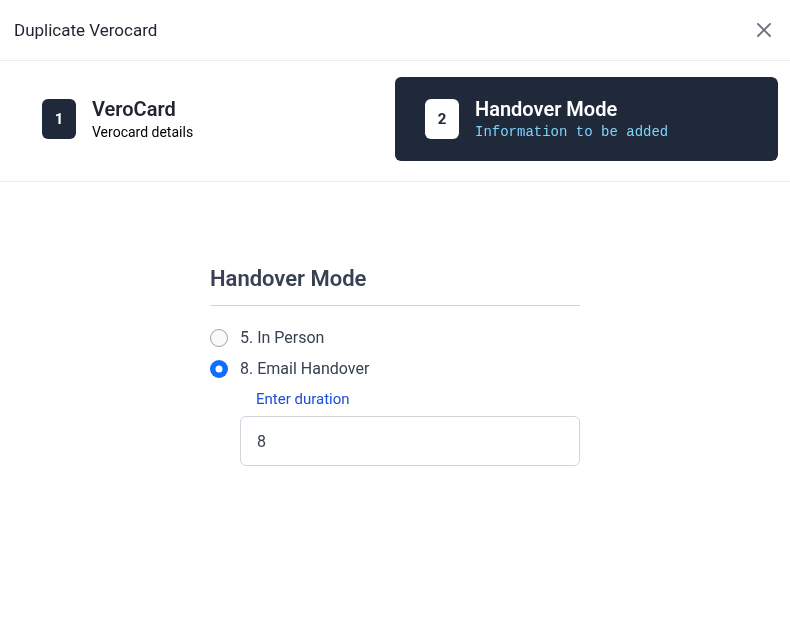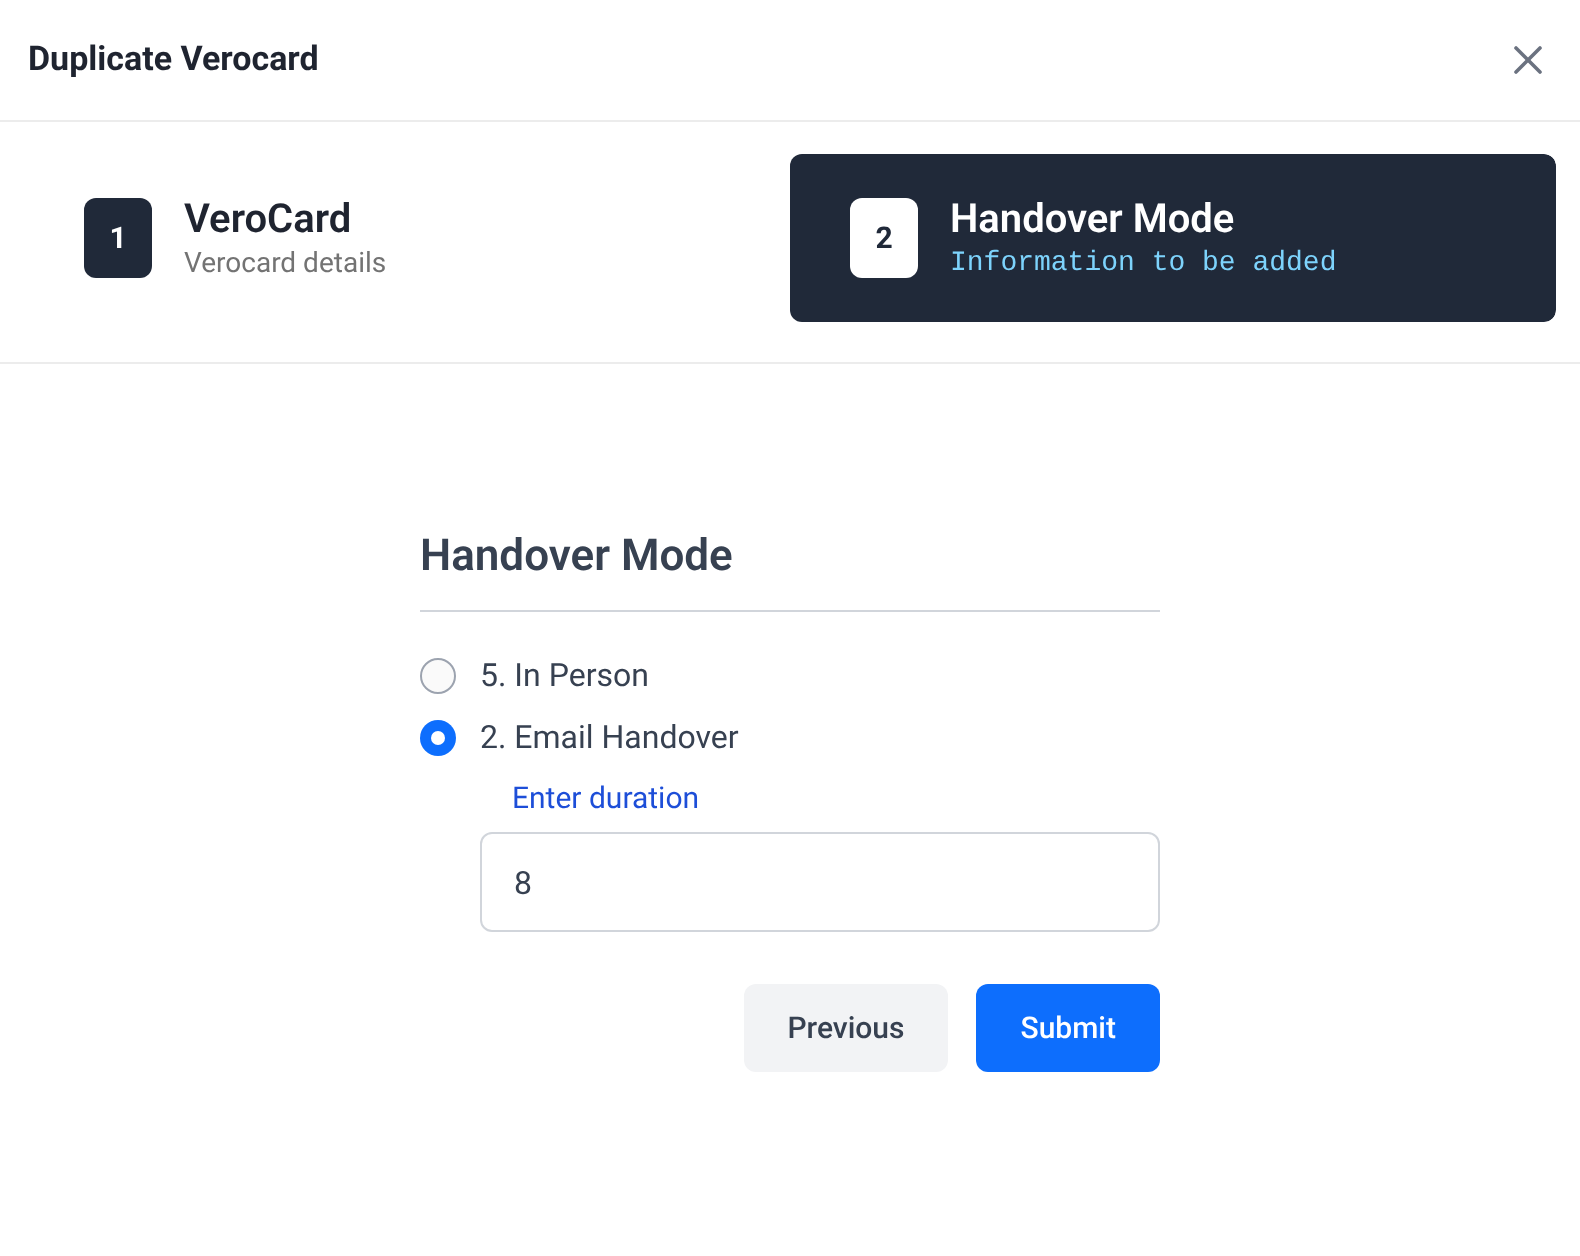--- a/index.html
+++ b/index.html
@@ -14,21 +14,21 @@
   }
   .modal-header {
     display: flex;
     align-items: center;
     justify-content: space-between;
     padding: 18px 14px 18px 14px;
     border-bottom: 1px solid #ececec;
   }
   .modal-title {
     font-size: 17px;
-    font-weight: 700;
+    font-weight: 400;
     color: #1f2430;
   }
   .close-btn {
     width: 24px;
     height: 24px;
     display: flex;
     align-items: center;
     justify-content: center;
     cursor: pointer;
     color: #6b7280;
@@ -75,21 +75,21 @@
     margin-top: 2px;
   }
   .step.inactive {
     background: #fff;
   }
   .step.inactive .step-num {
     background: #202939;
     color: #fff;
   }
   .step.inactive .step-title { color: #1f2430; }
-  .step.inactive .step-sub { color: #737373; }
+  .step.inactive .step-sub { color: #000000; }
 
   .step.active {
     background: #202939;
   }
   .step.active .step-num {
     background: #fff;
     color: #202939;
   }
   .step.active .step-title { color: #fff; }
   .step.active .step-sub { color: #7dd3fc; font-family: Liberation Mono, monospace; }
@@ -222,23 +222,19 @@
 <div class="content">
   <div class="section-title">Handover Mode</div>
 
   <div class="options">
     <div class="option-row">
       <span class="radio"></span>
       <span>5. In Person</span>
     </div>
     <div class="option-row">
       <span class="radio checked"></span>
-      <span>2. Email Handover</span>
+      <span>8. Email Handover</span>
     </div>
     <div class="sub-label">Enter duration</div>
     <input class="duration-input" type="text" value="8" style="">
   </div>
 
-  <div class="actions">
-    <button class="btn btn-prev">Previous</button>
-    <button class="btn btn-submit">Submit</button>
-  </div>
 </div>
 
 </body></html>

